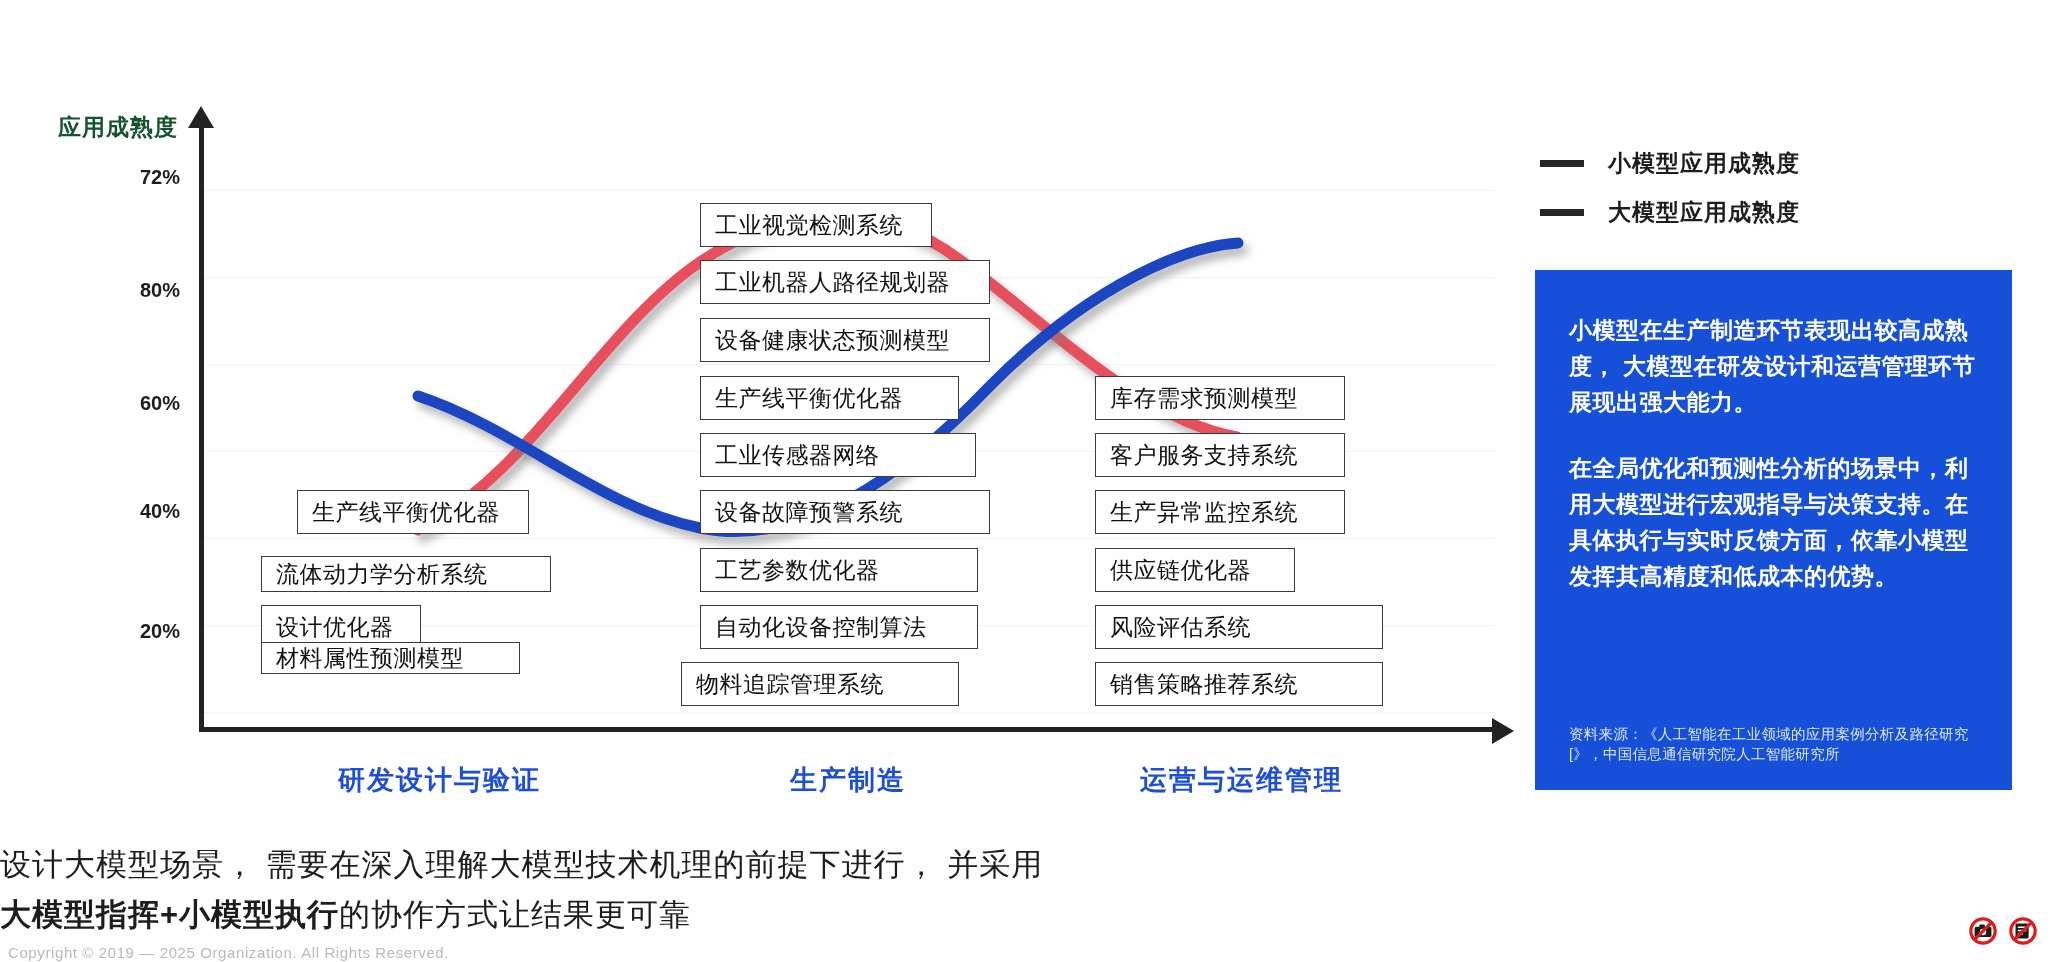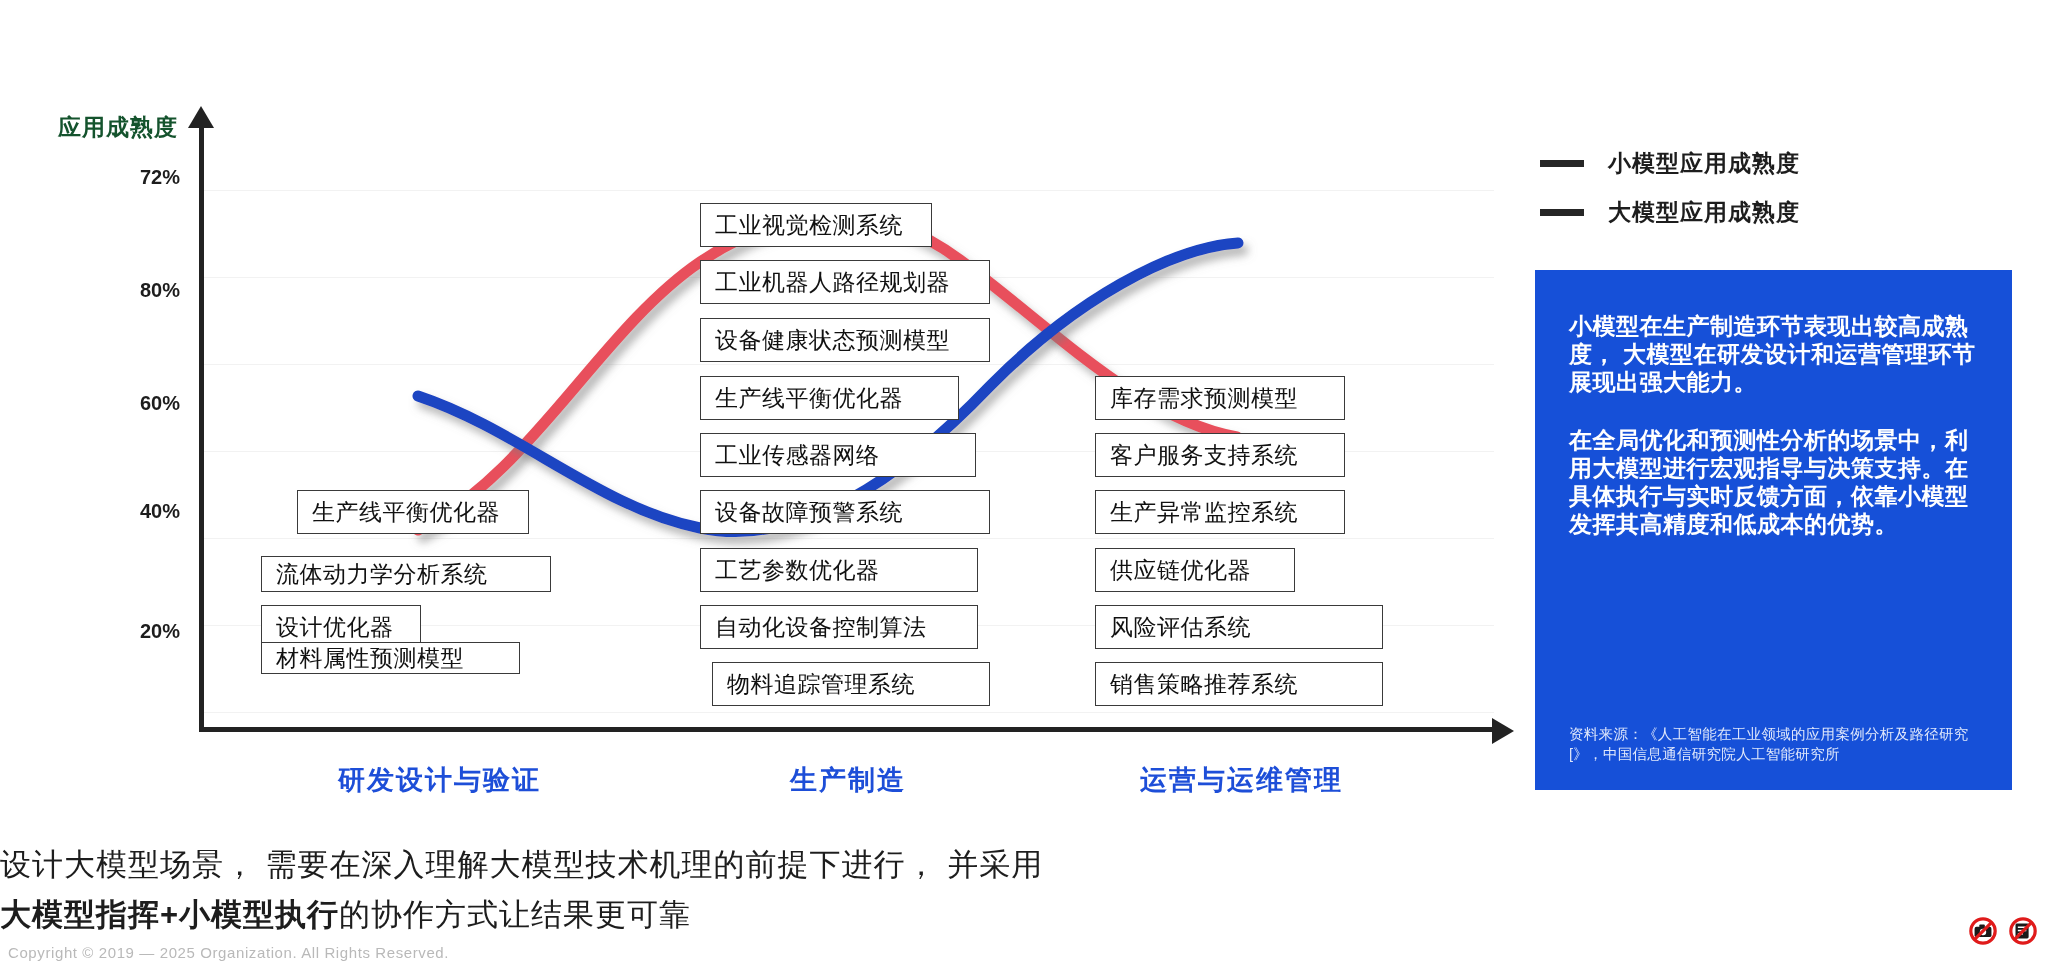--- a/index.html
+++ b/index.html
@@ -42,21 +42,21 @@
 
   
   #legend{position:absolute;left:1540px;top:148px;}
   .legend-row{display:flex;align-items:center;margin-bottom:18px;}
   .legend-swatch{width:44px;height:7px;background:#262626;margin-right:24px;flex:none;}
   .legend-label{font-size:23px;font-weight:bold;color:#1d1d1d;letter-spacing:1px;white-space:nowrap;}
 
   
   #insight-panel{position:absolute;left:1535px;top:270px;width:477px;height:520px;
                  background:#1650d8;box-sizing:border-box;padding:42px 34px 0 34px;}
-  .panel-para{color:#ffffff;font-size:23px;font-weight:bold;line-height:28px;
+  .panel-para{color:#ffffff;font-size:23px;font-weight:bold;line-height:36px;
               letter-spacing:.5px;margin:0 0 30px 0;}
   .panel-source{position:absolute;left:34px;bottom:26px;right:20px;color:#dfe7fb;
                 font-size:14.5px;line-height:20px;letter-spacing:.3px;margin-top:28px;}
 
   
   #summary{position:absolute;left:0;top:840px;width:2054px;text-align:left;}
   .sum-line{font-size:31px;color:#1d1d1d;letter-spacing:1px;line-height:50px;white-space:nowrap;}
   .sum-strong{font-weight:bold;}
 
   
@@ -121,21 +121,21 @@
   <div class="box" style="left:261px;top:642px;width:259px;height:32px">材料属性预测模型</div>
 
   <div class="box" style="left:700px;top:203px;width:232px;height:44px">工业视觉检测系统</div>
   <div class="box" style="left:700px;top:260px;width:290px;height:44px">工业机器人路径规划器</div>
   <div class="box" style="left:700px;top:318px;width:290px;height:44px">设备健康状态预测模型</div>
   <div class="box" style="left:700px;top:376px;width:259px;height:44px">生产线平衡优化器</div>
   <div class="box" style="left:700px;top:433px;width:276px;height:44px">工业传感器网络</div>
   <div class="box" style="left:700px;top:490px;width:290px;height:44px">设备故障预警系统</div>
   <div class="box" style="left:700px;top:548px;width:278px;height:44px">工艺参数优化器</div>
   <div class="box" style="left:700px;top:605px;width:278px;height:44px">自动化设备控制算法</div>
-  <div class="box" style="left:712px;top:662px;width:278px;height:44px">物料追踪管理系统</div>
+  <div class="box" style="left:681px;top:662px;width:278px;height:44px">物料追踪管理系统</div>
 
   <div class="box" style="left:1095px;top:376px;width:250px;height:44px">库存需求预测模型</div>
   <div class="box" style="left:1095px;top:433px;width:250px;height:44px">客户服务支持系统</div>
   <div class="box" style="left:1095px;top:490px;width:250px;height:44px">生产异常监控系统</div>
   <div class="box" style="left:1095px;top:548px;width:200px;height:44px">供应链优化器</div>
   <div class="box" style="left:1095px;top:605px;width:288px;height:44px">风险评估系统</div>
   <div class="box" style="left:1095px;top:662px;width:288px;height:44px">销售策略推荐系统</div>
 
   <div class="xcat" style="left:338px;top:762px">研发设计与验证</div>
   <div class="xcat" style="left:790px;top:762px">生产制造</div>

